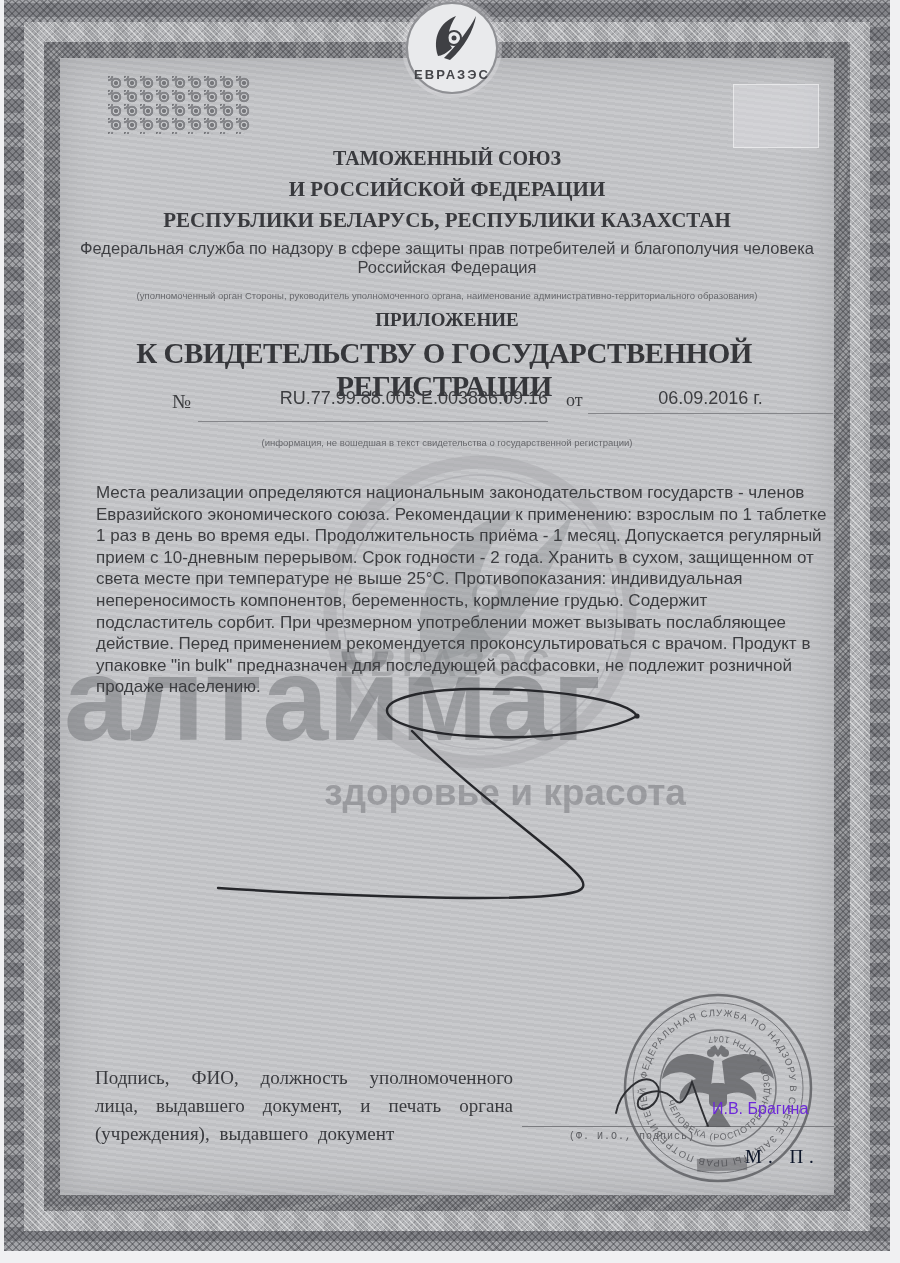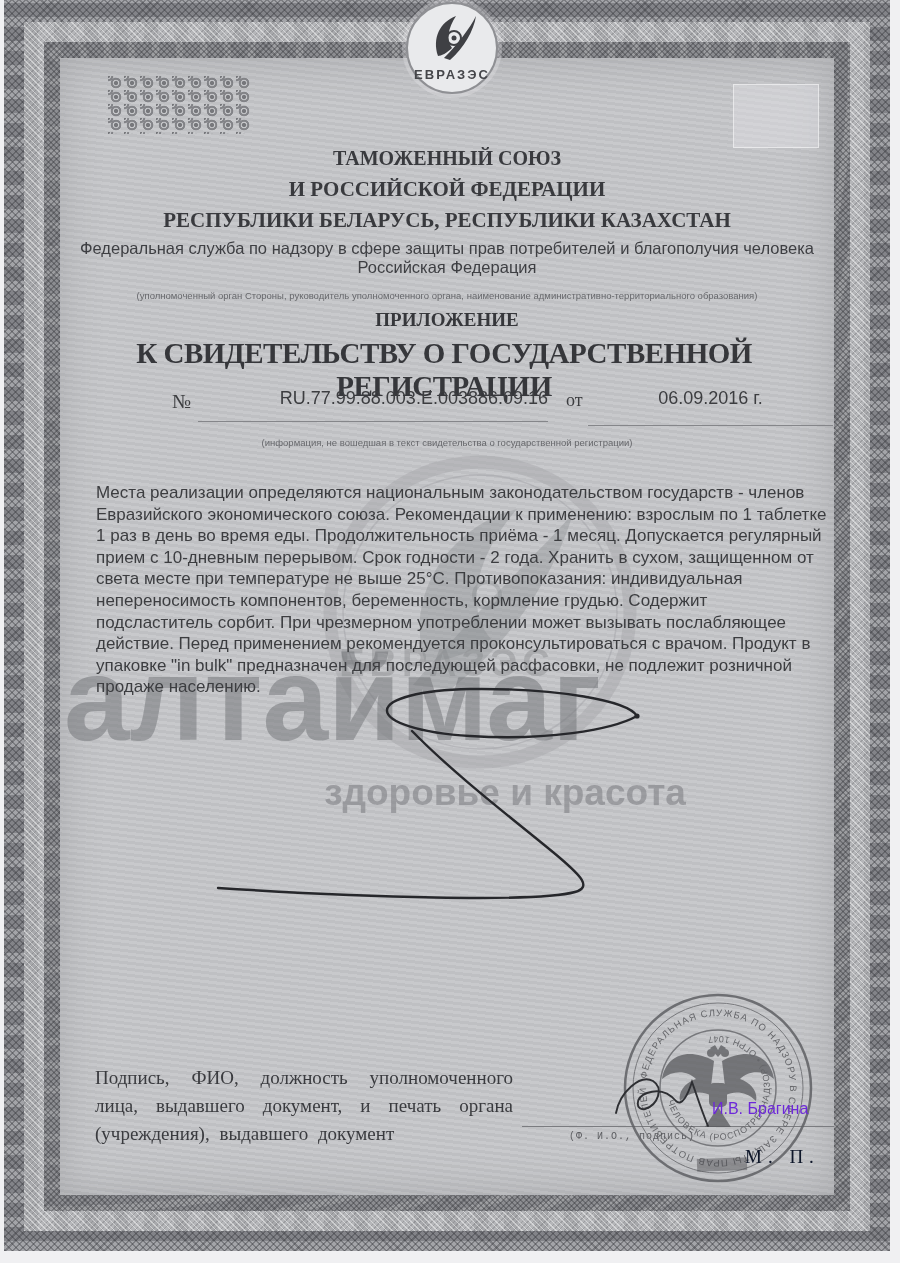--- a/index.html
+++ b/index.html
@@ -48,21 +48,21 @@
   .title1{position:absolute;left:60px;right:66px;top:309px;text-align:center;z-index:4;
     font-family:"Liberation Serif",serif;font-weight:bold;font-size:19px;color:#36373b;}
   .title2{position:absolute;left:60px;right:72px;top:337px;text-align:center;z-index:4;
     font-family:"Liberation Serif",serif;font-weight:bold;font-size:29px;letter-spacing:-0.5px;color:#36373b;}
   .numrow{position:absolute;left:60px;top:388px;width:780px;z-index:4;font-size:18px;}
   .no-label{position:absolute;left:112px;top:2px;font-family:"Liberation Serif",serif;font-size:20px;}
   .num-line{position:absolute;left:138px;top:0;width:350px;text-align:right;
     border-bottom:1.5px solid #85868a;padding-bottom:12px;}
   .ot-label{position:absolute;left:500px;top:2px;font-family:"Liberation Serif",serif;margin-left:6px;}
   .date-line{position:absolute;left:528px;top:0;width:245px;text-align:center;
-    border-bottom:1.5px solid #85868a;padding-bottom:16px;}
+    border-bottom:1.5px solid #85868a;padding-bottom:4px;}
   .info-caption{position:absolute;left:60px;right:66px;top:437px;text-align:center;font-size:9.5px;
     color:#66676b;z-index:4;}
   .body-heading{position:absolute;left:96px;top:459px;width:732px;font-weight:bold;font-size:17px;z-index:4;}
   .body-text{position:absolute;left:96px;top:482px;width:732px;font-size:17px;line-height:21.6px;z-index:4;}
   
   .wm-circle{position:absolute;left:315px;top:447px;z-index:2;}
   .wm-eurasec{position:absolute;left:60px;right:66px;top:642px;text-align:center;z-index:2;
     font-weight:bold;font-size:38px;letter-spacing:5px;color:rgba(138,139,143,.45);}
   .wm-brand{position:absolute;left:64px;top:640px;z-index:3;font-weight:bold;font-size:118px;
     line-height:118px;color:rgba(110,111,115,.50);}

